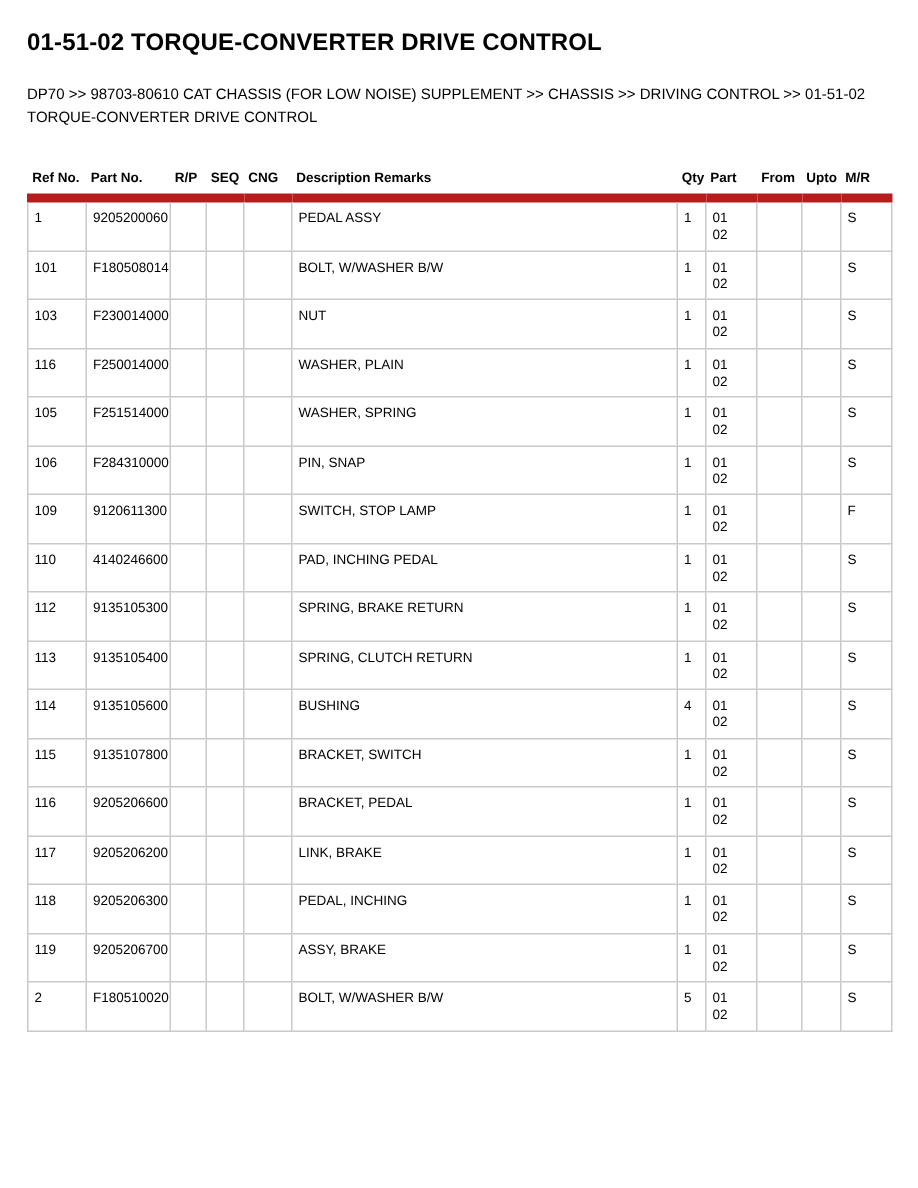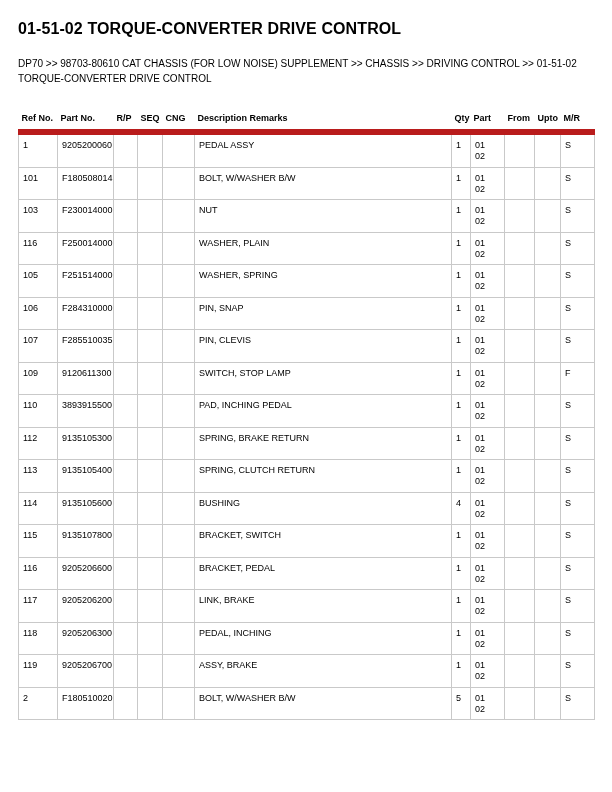--- a/index.html
+++ b/index.html
@@ -173,50 +173,36 @@
           <td></td>
           <td>PIN, SNAP</td>
           <td>1</td>
           <td>01
 02</td>
           <td></td>
           <td></td>
           <td>S</td>
         </tr>
         <tr>
-          <td>107</td>
-          <td>F285510035</td>
-          <td></td>
-          <td></td>
-          <td></td>
-          <td>PIN, CLEVIS</td>
-          <td>1</td>
-          <td>01
-02</td>
-          <td></td>
-          <td></td>
-          <td>S</td>
-        </tr>
-        <tr>
           <td>109</td>
           <td>9120611300</td>
           <td></td>
           <td></td>
           <td></td>
           <td>SWITCH, STOP LAMP</td>
           <td>1</td>
           <td>01
 02</td>
           <td></td>
           <td></td>
           <td>F</td>
         </tr>
         <tr>
           <td>110</td>
-          <td>3893915500</td>
+          <td>4140246600</td>
           <td></td>
           <td></td>
           <td></td>
           <td>PAD, INCHING PEDAL</td>
           <td>1</td>
           <td>01
 02</td>
           <td></td>
           <td></td>
           <td>S</td>

